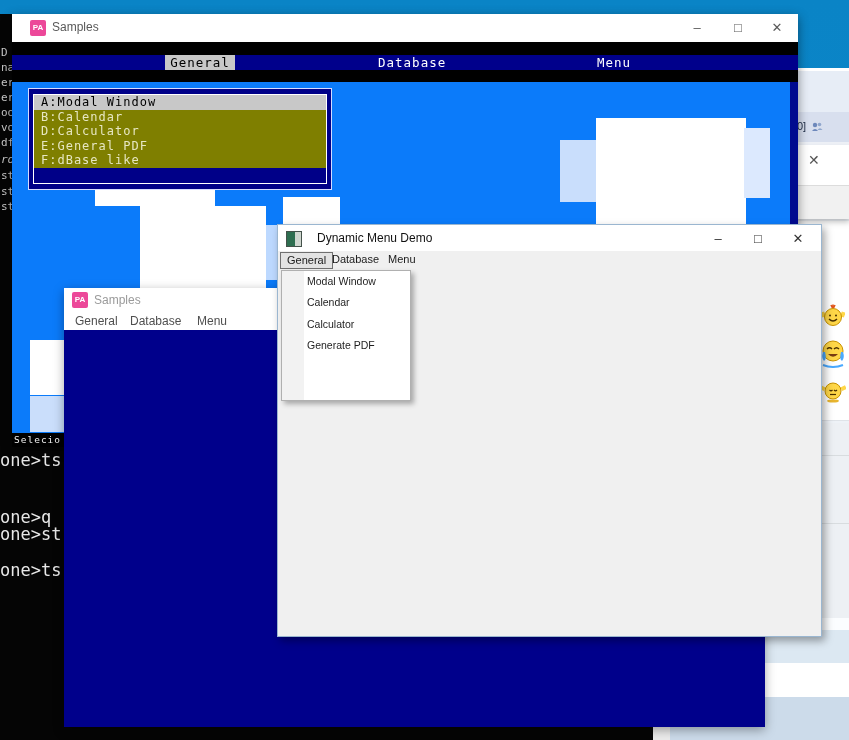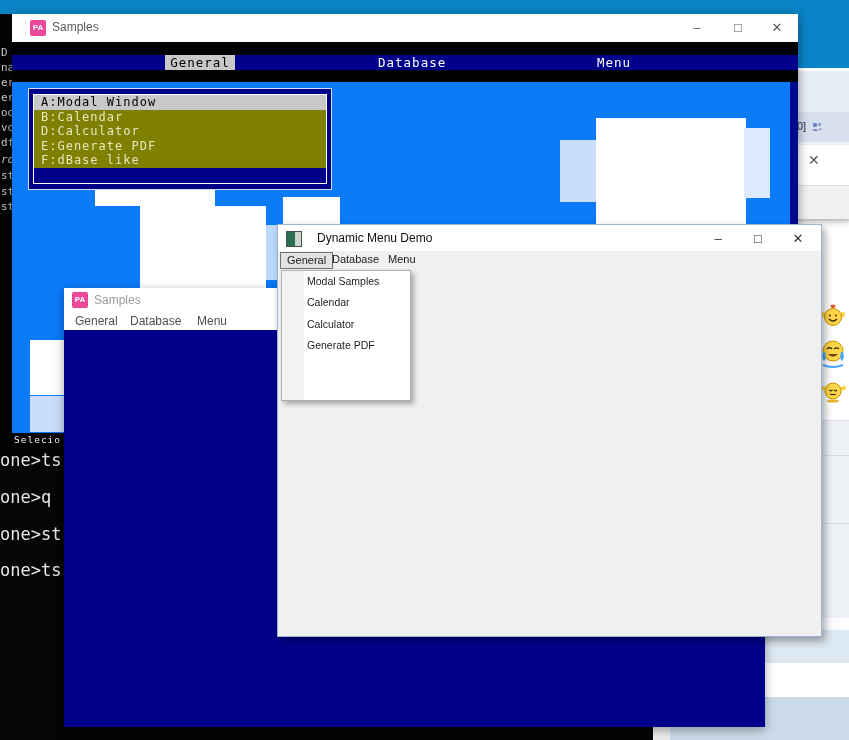--- a/index.html
+++ b/index.html
@@ -136,21 +136,21 @@
     <span class="frag" style="top:62px;">er</span>
     <span class="frag" style="top:77px;">er</span>
     <span class="frag" style="top:92px;">oo</span>
     <span class="frag" style="top:107px;">vo</span>
     <span class="frag" style="top:122px;">df</span>
     <span class="frag" style="top:139px;font-style:italic;">ro</span>
     <span class="frag" style="top:155px;">st</span>
     <span class="frag" style="top:171px;">st</span>
     <span class="frag" style="top:186px;">st</span>
     <span class="prompt" style="top:436px;">one&gt;ts</span>
-    <span class="prompt" style="top:473px;">one&gt;q</span>
+    <span class="prompt" style="top:493px;">one&gt;q</span>
     <span class="prompt" style="top:510px;">one&gt;st</span>
     <span class="prompt" style="top:546px;">one&gt;ts</span>
   </div>
 
   <div id="console" class="abs">
     <div class="titlebar">
       <div class="appicon" style="left:18px;top:6px;">PA</div>
       <span class="title-text" style="left:40px;">Samples</span>
       <span class="win-ctl" style="left:670px;">–</span>
       <span class="win-ctl" style="left:711px;">□</span>
@@ -179,21 +179,21 @@
       <div class="px" style="left:18px;top:314px;width:118px;height:36px;background:#cadefb;"></div>
       <div class="px" style="left:688px;top:313px;width:60px;height:36px;background:#e6efff;"></div>
       <div class="client-edge"></div>
     </div>
 
     <div id="tuidrop">
       <div class="inner">
         <div class="row sel">A:Modal Window</div>
         <div class="row">B:Calendar</div>
         <div class="row">D:Calculator</div>
-        <div class="row">E:Generate PDF</div>
+        <div class="row">E:General PDF</div>
         <div class="row">F:dBase like</div>
       </div>
     </div>
     <div class="statusline">Selecio</div>
   </div>
 
   <div id="samples2" class="abs">
     <div class="titlebar" style="height:24px;">
       <div class="appicon" style="left:8px;top:4px;">PA</div>
       <span class="title-text" style="left:30px;top:5px;color:#9a9a9a;">Samples</span>
@@ -214,20 +214,20 @@
       <span class="win-ctl" style="left:465px;color:#333;">□</span>
       <span class="win-ctl" style="left:505px;color:#333;">✕</span>
     </div>
     <div class="menubar">
       <span class="mi mi-sel" style="left:2px;">General</span>
       <span class="mi" style="left:48px;">Database</span>
       <span class="mi" style="left:104px;">Menu</span>
     </div>
     <div id="dyndrop">
       <div class="gutter"></div>
-      <div class="item">Modal Samples</div>
+      <div class="item">Modal Window</div>
       <div class="item">Calendar</div>
       <div class="item">Calculator</div>
       <div class="item">Generate PDF</div>
     </div>
   </div>
 
 </div>
 
 </body></html>

